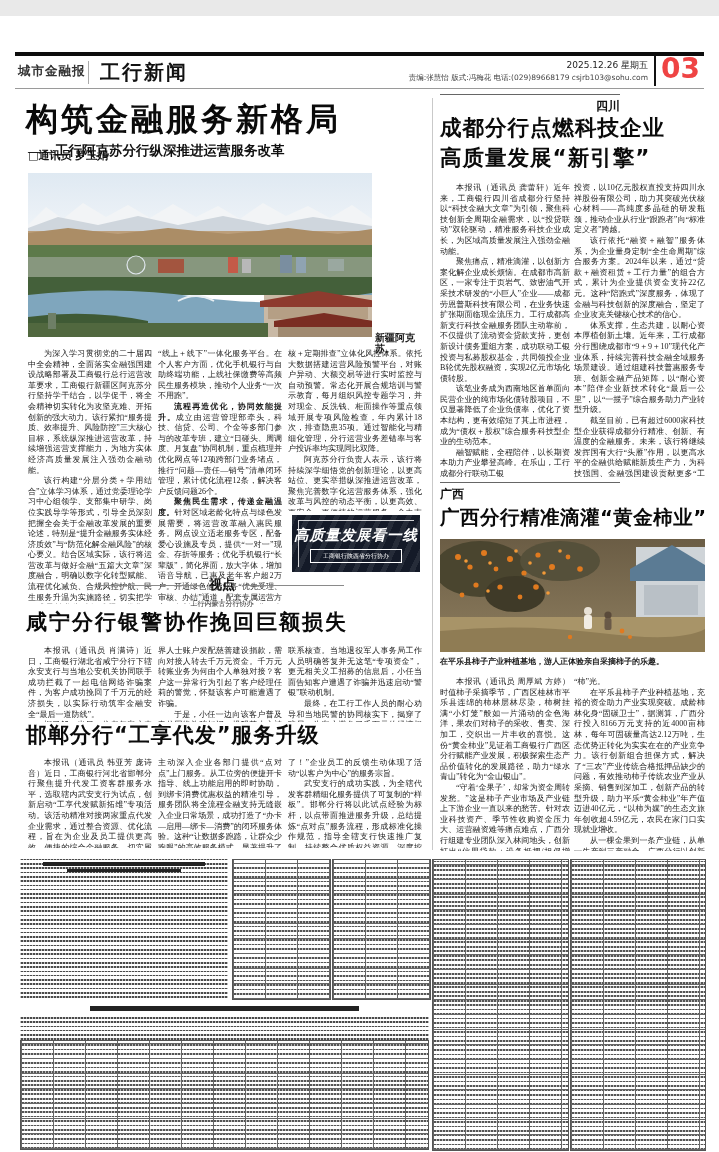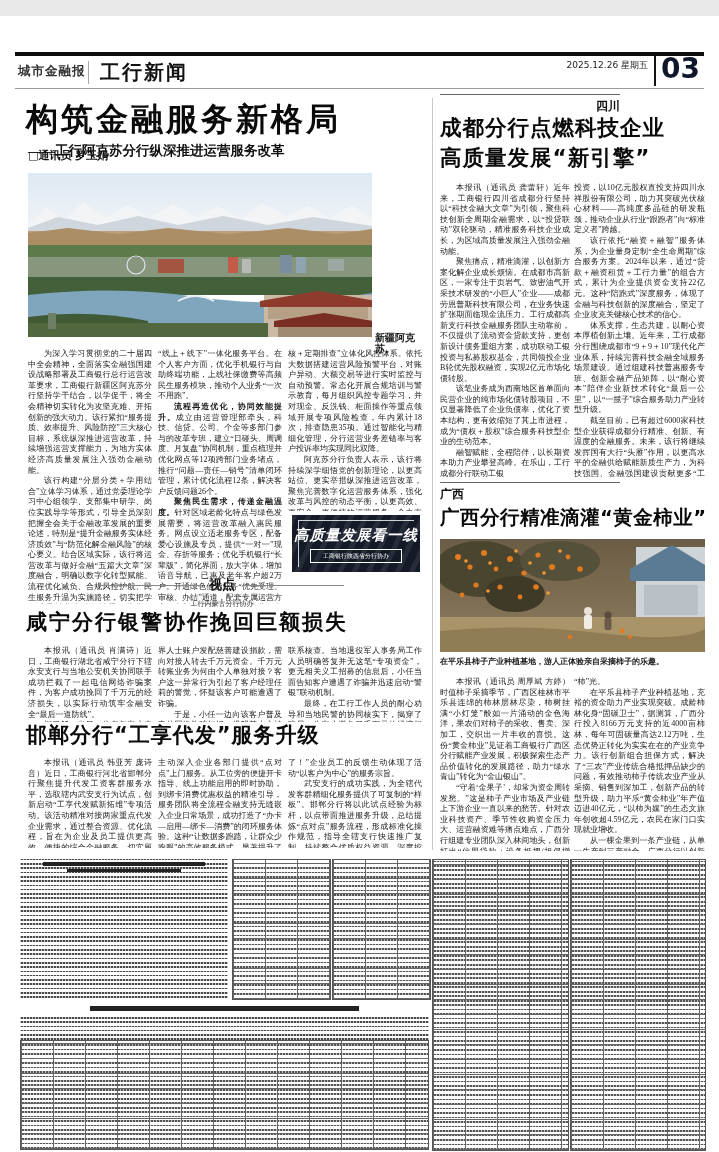--- a/index.html
+++ b/index.html
@@ -9,21 +9,21 @@
   .sans{font-family:"DejaVu Sans",sans-serif;}
   
   .topbar{left:15px;top:36px;width:689px;height:4px;background:#0d0d0d;}
   .mastline{left:15px;top:72px;width:689px;height:1px;background:#9a9a9a;}
   .logo{left:18px;top:47px;font-size:12.5px;font-weight:bold;color:#333;letter-spacing:1px;}
   .mast-div{left:88px;top:45px;width:1px;height:23px;background:#aaa;}
   .section-title{left:100px;top:43px;font-size:20px;font-weight:bold;color:#111;letter-spacing:2px;}
   .date{left:340px;top:43px;width:308px;text-align:right;font-size:9px;color:#222;}
   .editors{left:240px;top:57px;width:408px;text-align:right;font-size:7.5px;color:#444;}
   .pageno-rule{left:654px;top:39px;width:1.5px;height:31px;background:#111;}
-  .pageno{left:661px;top:36px;font-size:28px;font-weight:bold;color:#0f172a;}
+  .pageno{left:661px;top:36px;font-size:28px;font-weight:bold;color:#ef4444;}
   
   .v-main{left:432px;top:82px;width:1px;height:752px;background:#c9c9c9;}
   
   .lead-hl{left:26px;top:82px;font-size:32px;font-weight:bold;color:#0a0a0a;letter-spacing:3px;}
   .lead-sub{left:28px;top:126px;font-size:13.5px;font-weight:600;color:#111;}
   .lead-byline{left:28px;top:132px;font-size:11px;font-weight:bold;color:#111;}
   .photo1{left:28px;top:157px;width:344px;height:164px;}
   .caption1{left:375px;top:316px;width:48px;font-size:10px;font-weight:bold;line-height:11px;}
   
   .col{overflow:hidden;font-size:8px;line-height:10.6px;text-align:justify;}
@@ -69,20 +69,21 @@
 </head>
 <body>
 
 <div class="page">
 
   <div class="abs topbar"></div>
   <div class="abs logo">城市金融报</div>
   <div class="abs mast-div"></div>
   <div class="abs section-title sans">工行新闻</div>
   <div class="abs date sans">2025.12.26 星期五</div>
+  <div class="abs editors sans">责编:张慧怡 版式:冯梅花 电话:(029)89668179 csjrb103@sohu.com</div>
   <div class="abs pageno-rule"></div>
   <div class="abs pageno sans">03</div>
   <div class="abs mastline"></div>
   <div class="abs v-main"></div>
 
   <div class="abs lead-hl sans">构筑金融服务新格局</div>
   <div class="abs lead-sub">——工行阿克苏分行纵深推进运营服务改革</div>
   <div class="abs lead-byline sans">□通讯员 罗玉娟</div>
 
   <svg class="abs photo1" viewBox="0 0 344 164">

